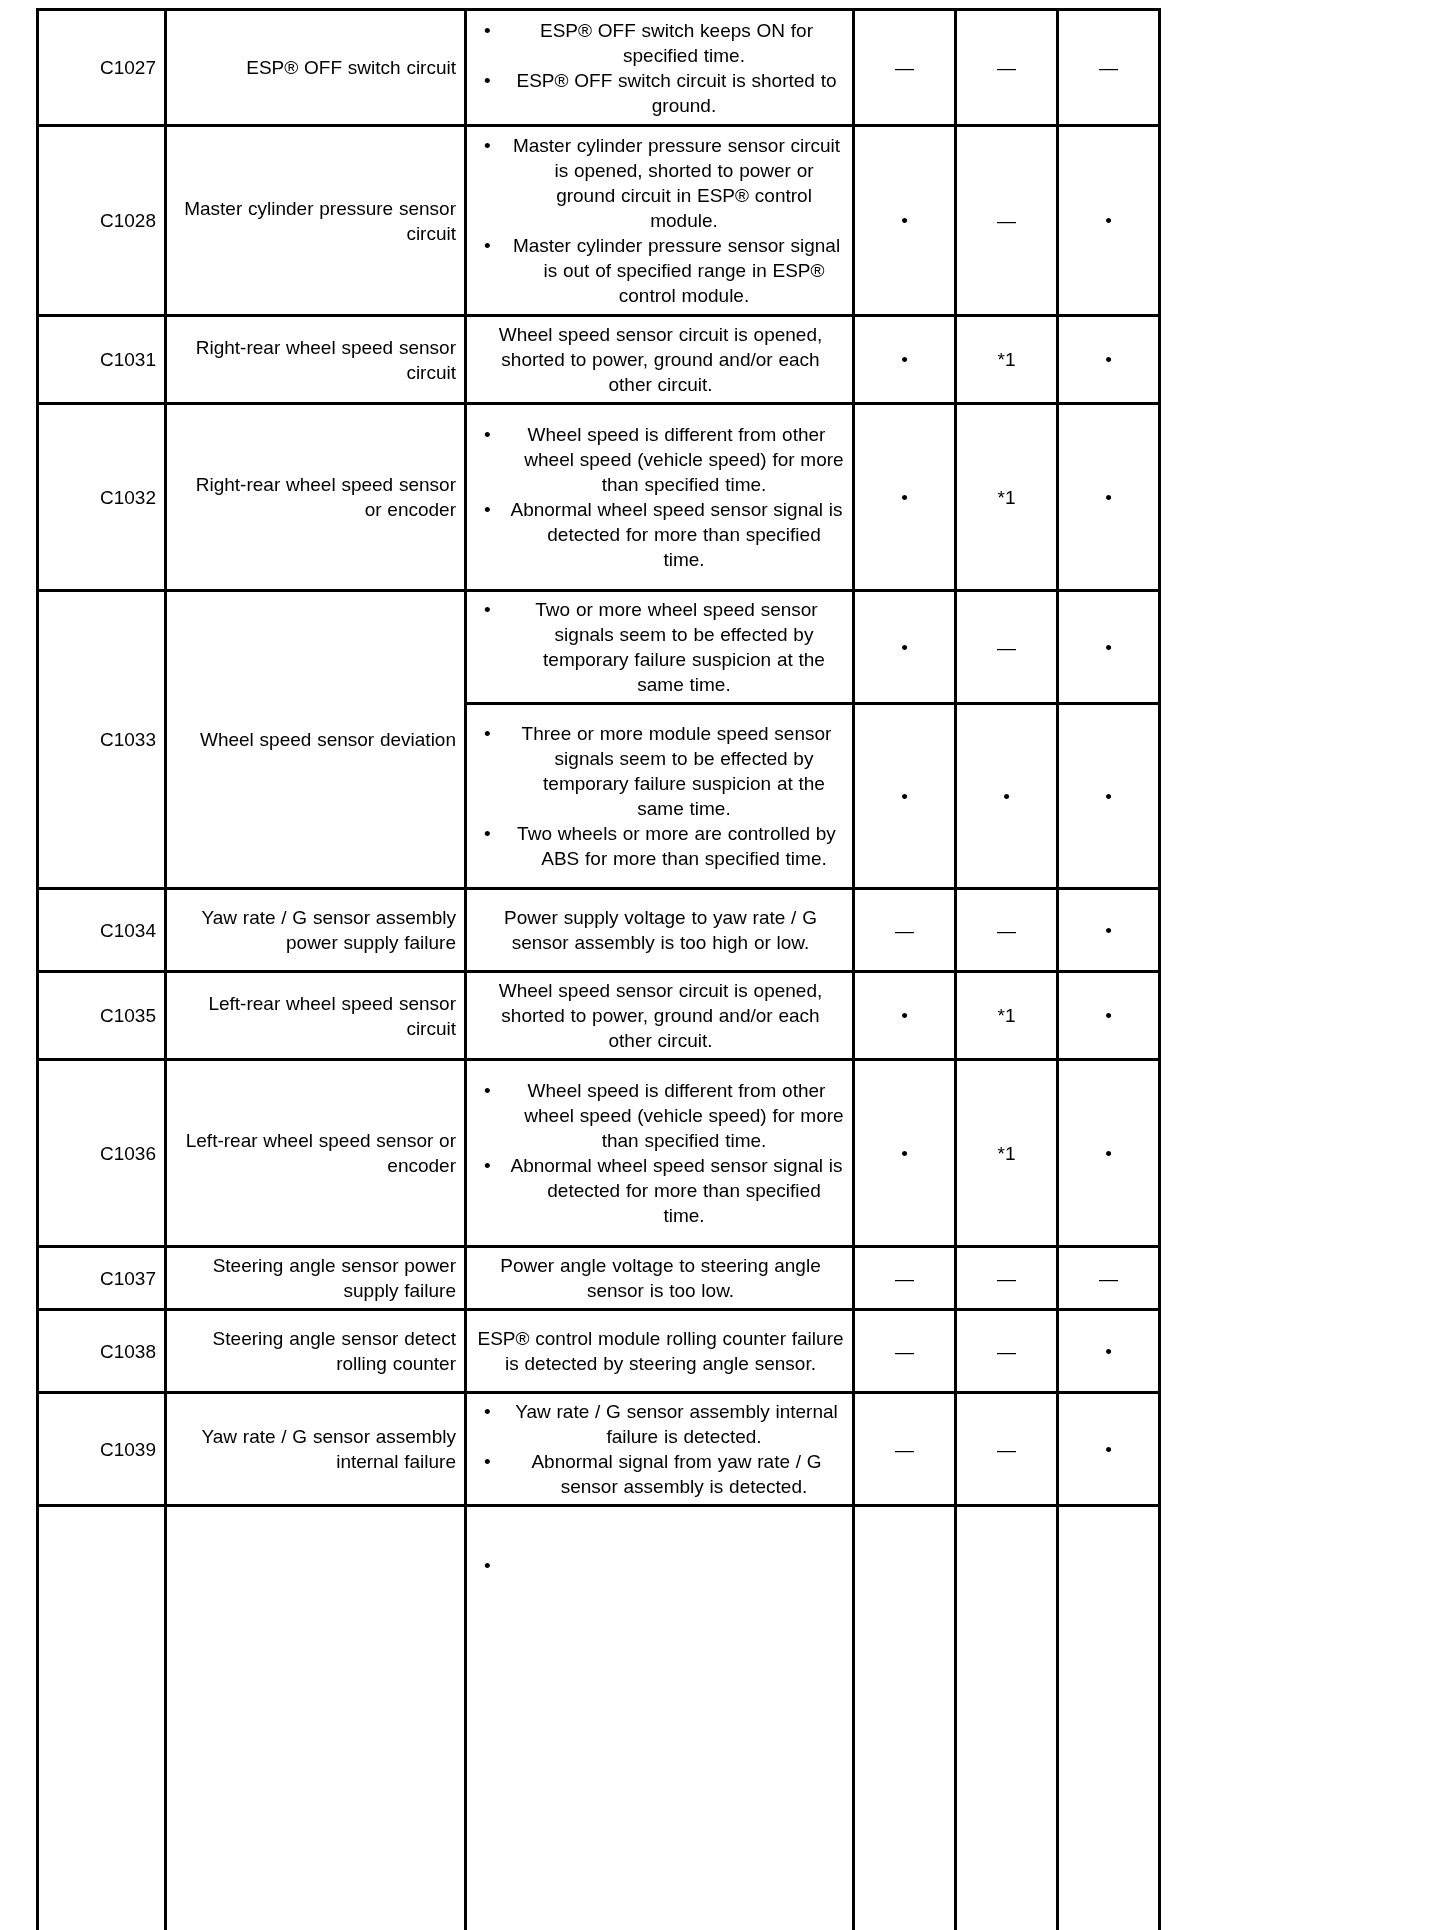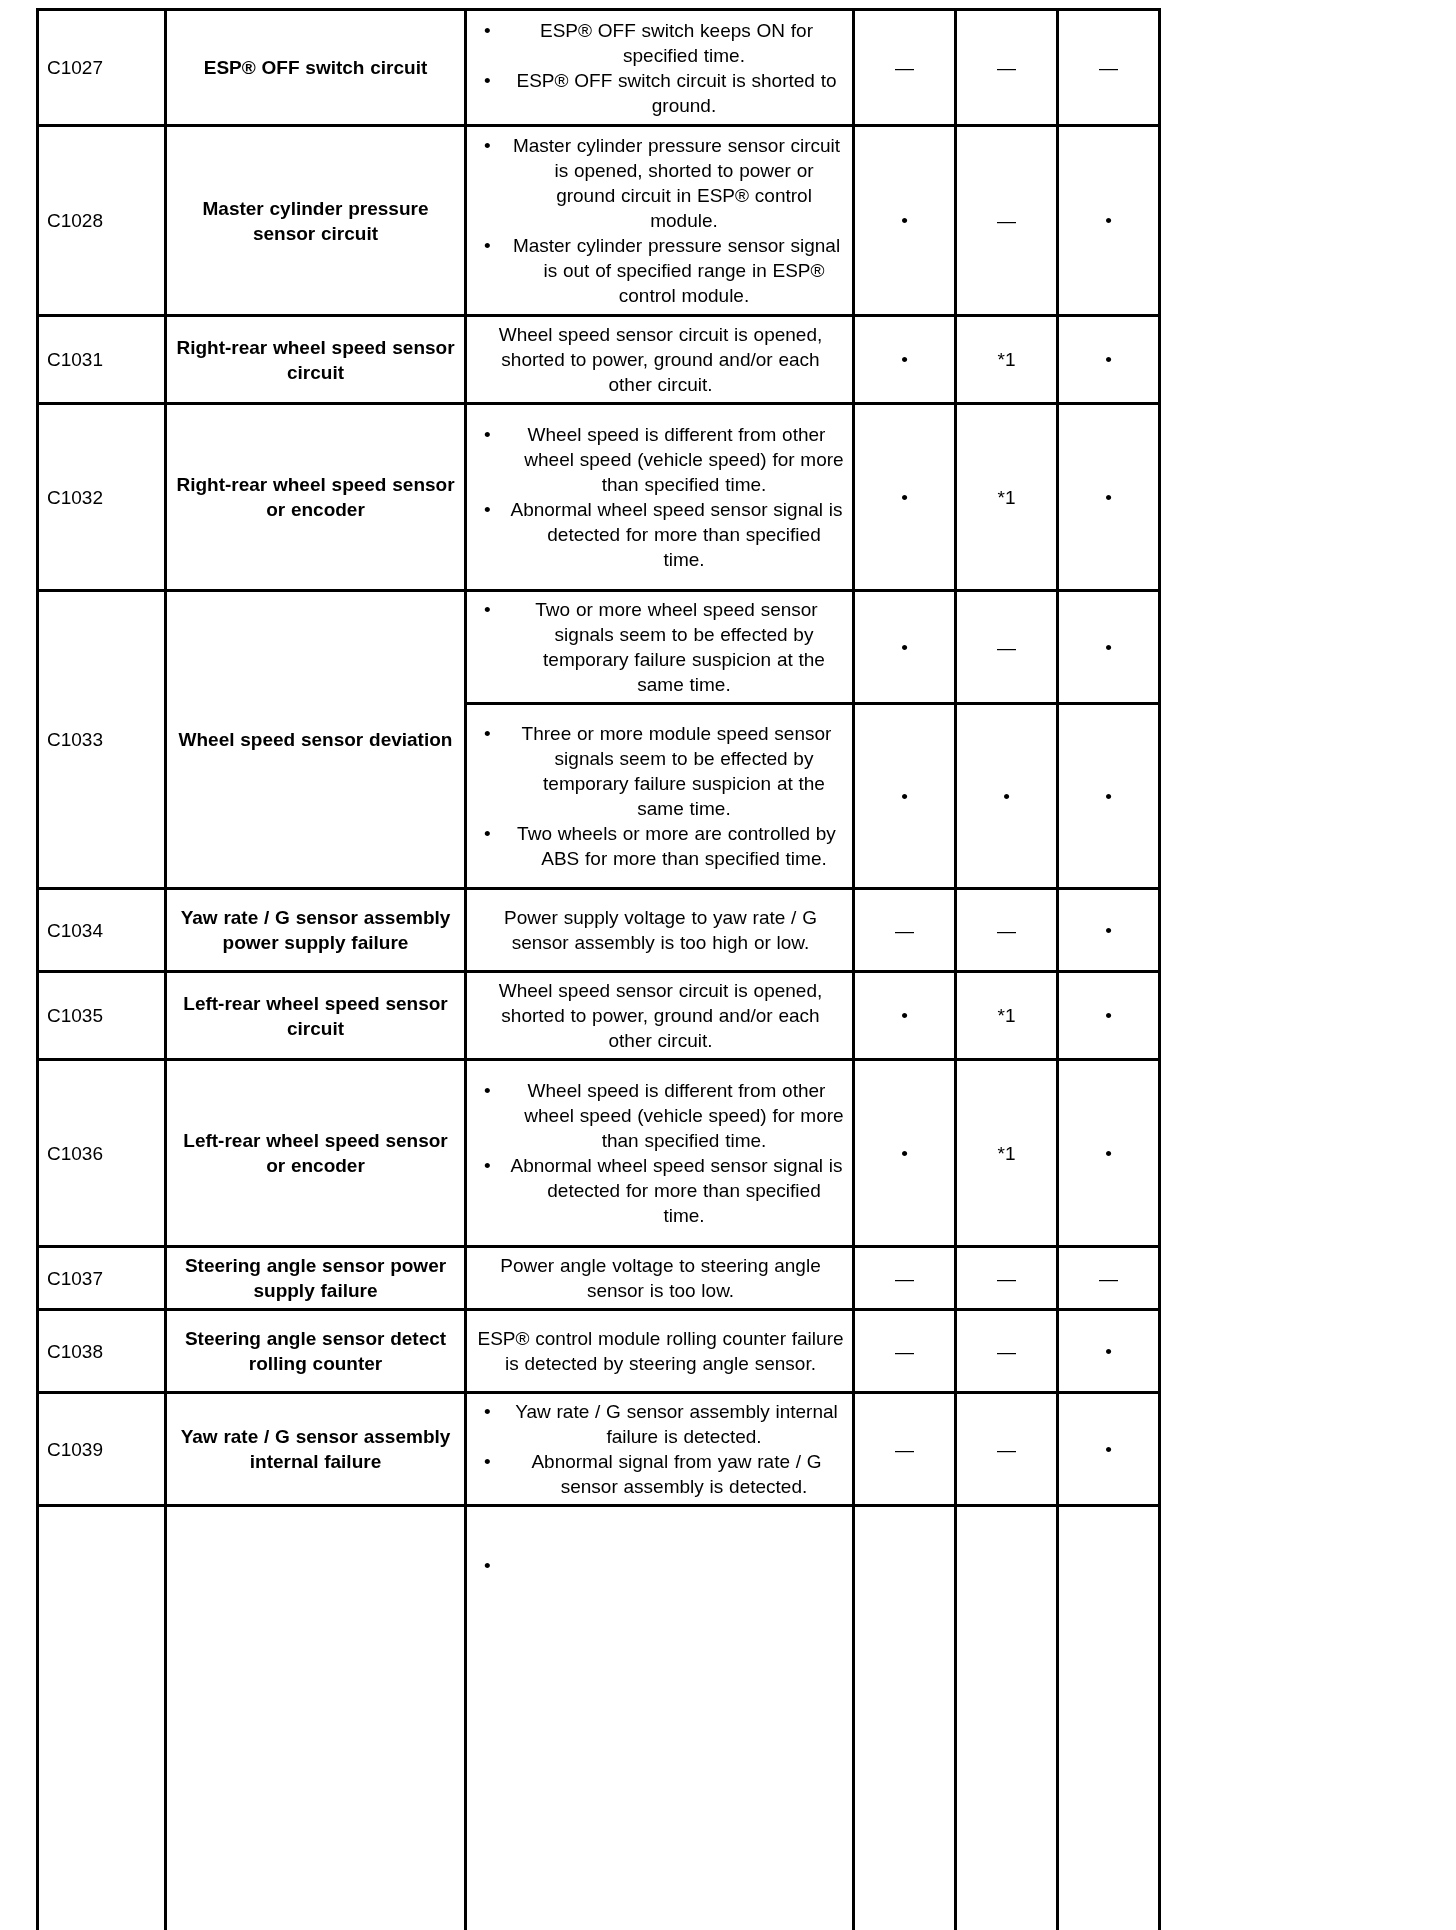--- a/index.html
+++ b/index.html
@@ -29,27 +29,26 @@
   table.dtc td {
     border: 3px solid #000;
     font-size: 19px;
     line-height: 25px;
     vertical-align: middle;
     padding: 5px 8px;
     overflow: hidden;
     word-spacing: 0.5px;
   }
   td.code {
-    text-align: left;
+    text-align: right;
     padding: 4px 2px;
   }
   td.name {
-    text-align: center;
+    text-align: right;
     padding: 4px 6px 4px 8px;
-    font-weight: bold;
   }
   td.cond {
     text-align: center;
     padding: 5px 8px;
   }
   td.cond.align-top {
     vertical-align: top;
     padding-top: 46px;
   }
   td.mark {

